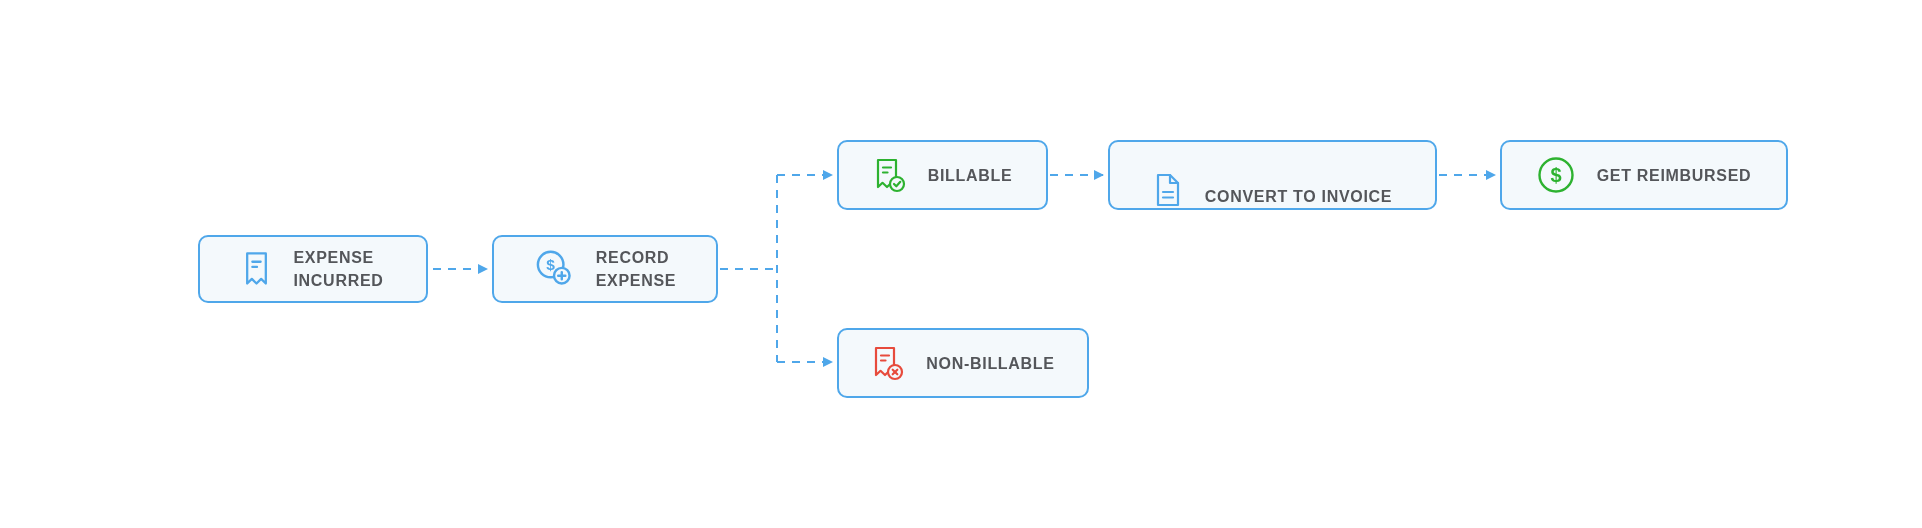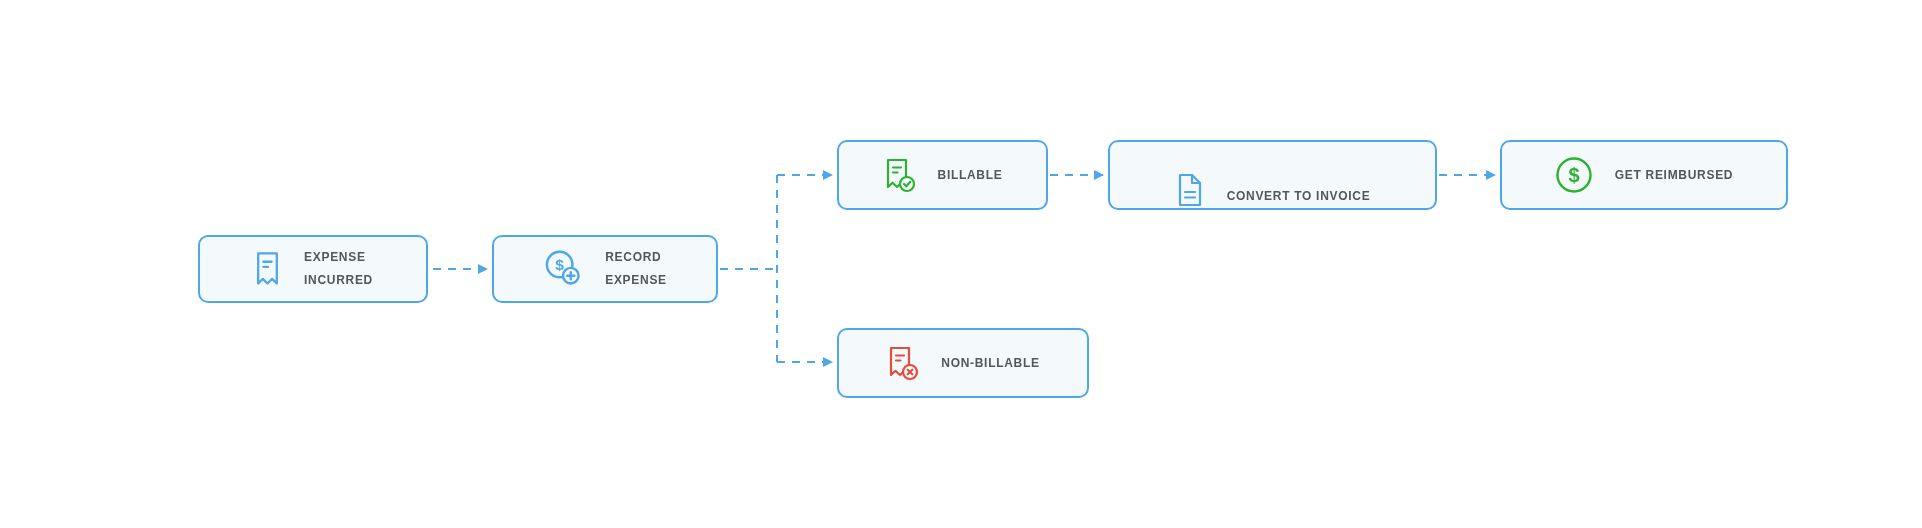--- a/index.html
+++ b/index.html
@@ -33,21 +33,21 @@
     padding:0 14px;
   }
   .node .icon{
     display:flex;
     align-items:center;
     justify-content:center;
     flex:0 0 auto;
   }
   .node .label{
     color:#54565A;
-    font-size:12px;
+    font-size:16px;
     font-weight:bold;
     letter-spacing:0.7px;
     line-height:23px;
     white-space:pre-line;
   }
   
   #node-expense-incurred { left:198px;  top:235px; width:230px; height:68px; }
   #node-record-expense   { left:492px;  top:235px; width:226px; height:68px; }
   #node-billable         { left:837px;  top:140px; width:211px; height:70px; }
   #node-convert-invoice  { left:1108px; top:140px; width:329px; height:70px;align-items:flex-end; }

